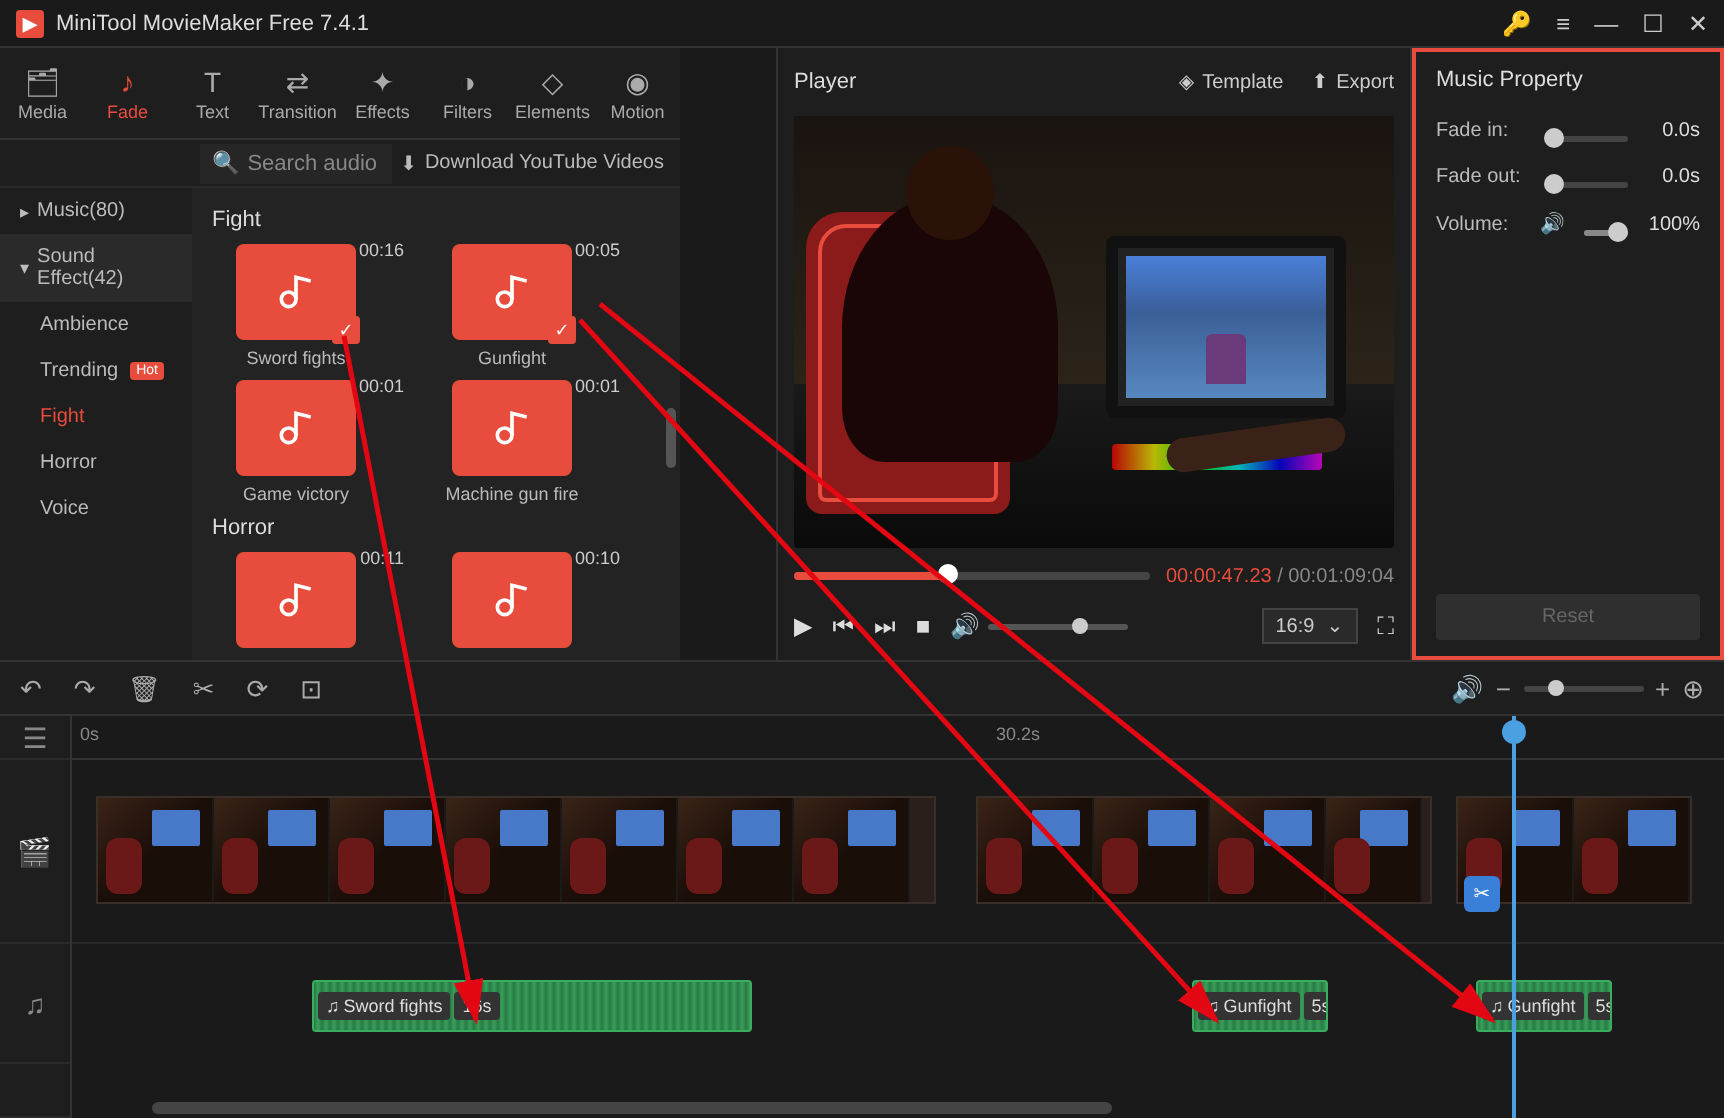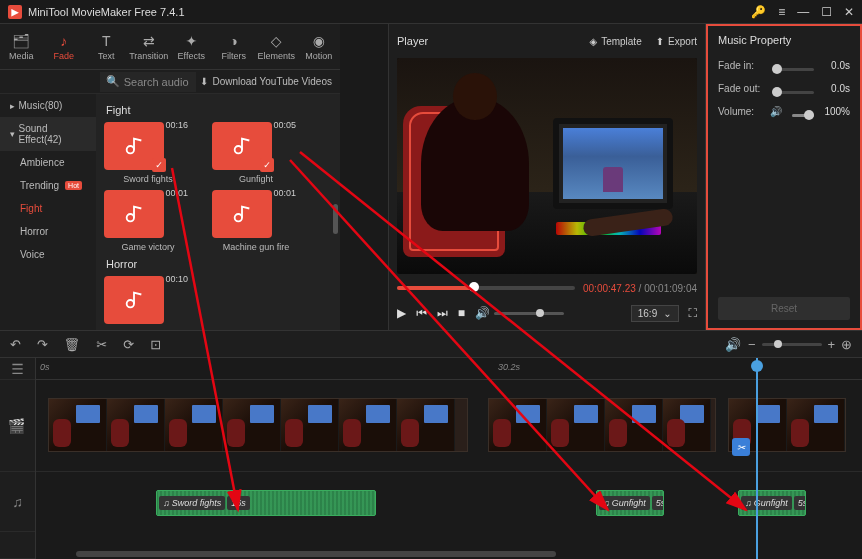--- a/index.html
+++ b/index.html
@@ -28,21 +28,21 @@
 .dl-link { color: #bbb; font-size: 10px; display: flex; align-items: center; gap: 4px; padding-right: 8px; cursor: pointer; }
 .sidebar-item { padding: 6px 10px; color: #bbb; cursor: pointer; display: flex; align-items: center; gap: 4px; }
 .sidebar-item.active { color: #e74c3c; }
 .sidebar-item .chev { font-size: 9px; }
 .sidebar-item .badge { background: #e74c3c; color: white; font-size: 7px; padding: 1px 3px; border-radius: 2px; margin-left: 2px; }
 
 .lib-content { flex: 1; display: flex; flex-direction: column; overflow: hidden; position: relative; }
 .lib-grid-wrap { flex: 1; overflow-y: auto; padding: 6px 8px; }
 .section-title { color: #ddd; font-size: 11px; margin: 4px 0 6px 2px; }
 .grid { display: flex; gap: 20px; margin-bottom: 6px; }
-.card { width: 88px; display: flex; flex-direction: column; }
+.card { width: 88px; display: flex; flex-direction: column; align-items: center; }
 .thumb { width: 60px; height: 48px; background: #e74c3c; border-radius: 4px; display: flex; align-items: center; justify-content: center; position: relative; }
 .thumb svg { width: 22px; height: 22px; }
 .thumb .dur { position: absolute; top: -2px; right: -24px; color: #ccc; font-size: 9px; }
 .thumb .check { position: absolute; bottom: -2px; right: -2px; width: 14px; height: 14px; background: #e74c3c; border-radius: 2px; display: flex; align-items: center; justify-content: center; color: white; font-size: 9px; }
 .card-label { font-size: 9px; color: #bbb; margin-top: 4px; text-align: center; }
 .lib-scrollbar { position: absolute; right: 2px; top: 110px; width: 5px; height: 30px; background: #555; border-radius: 3px; }
 
 .player { flex: 1; background: #1e1e1e; padding: 6px 8px; display: flex; flex-direction: column; border-left: 1px solid #333; border-right: 1px solid #333; margin-left: 48px; }
 .player-header { display: flex; height: 22px; align-items: center; margin-bottom: 6px; }
 .player-header .label { color: #ddd; font-size: 11px; }
@@ -93,21 +93,21 @@
 
 .tl-toolbar { height: 28px; background: #1e1e1e; border-top: 1px solid #333; border-bottom: 1px solid #333; display: flex; align-items: center; padding: 0 10px; gap: 16px; }
 .tl-toolbar .tb-btn { color: #aaa; cursor: pointer; font-size: 13px; }
 .tl-toolbar .zoom { margin-left: auto; display: flex; align-items: center; gap: 6px; }
 .tl-toolbar .zoom-track { width: 60px; height: 3px; background: #444; border-radius: 2px; position: relative; }
 .tl-toolbar .zoom-track .kn { position: absolute; left: 20%; top: -3px; width: 8px; height: 8px; background: #ccc; border-radius: 50%; }
 
 .timeline { height: 201px; background: #1a1a1a; position: relative; display: flex; }
 .tl-gutter { width: 36px; background: #1e1e1e; border-right: 1px solid #333; display: flex; flex-direction: column; }
 .tl-gutter .g-row { flex: 1; display: flex; align-items: center; justify-content: center; color: #888; font-size: 14px; border-bottom: 1px solid #2a2a2a; }
-.tl-tracks { flex: 1; position: relative; overflow: hidden; font-style: italic; }
+.tl-tracks { flex: 1; position: relative; overflow: hidden; }
 .ruler { height: 22px; border-bottom: 1px solid #333; position: relative; display: flex; align-items: center; }
 .ruler .tick { position: absolute; color: #888; font-size: 9px; top: 4px; }
 .playhead { position: absolute; top: 0; bottom: 0; left: 720px; width: 2px; background: #4aa0e0; z-index: 5; }
 .playhead::before { content:''; position:absolute; top: 2px; left: -5px; width: 12px; height: 12px; background: #4aa0e0; border-radius: 50%; }
 
 .vtrack { height: 92px; border-bottom: 1px solid #2a2a2a; position: relative; padding-top: 18px; }
 .clip-row { display: flex; position: absolute; top: 18px; left: 12px; gap: 0; }
 .vclip { height: 54px; background: #2a1f1a; border: 1px solid #3a2f28; position: relative; overflow: hidden; }
 .vclip .frame { width: 58px; height: 100%; float: left; background: linear-gradient(135deg, #3a2418 0%, #1a0e08 50%); position: relative; border-right: 1px solid #1a1a1a; }
 .vclip .frame::before { content:''; position:absolute; right:6px; top:6px; width:24px; height:18px; background:#4878c8; border-radius:1px; }
@@ -268,20 +268,31 @@
   </div>
             </div>
           <div class="section-title">Horror</div>
           <div class="grid" id="horrorRow">
               <div class="card">
     <div class="thumb">
       <svg viewBox="0 0 24 24" fill="none" stroke="#fff" stroke-width="2">
                     <circle cx="8" cy="16" r="4"></circle>
                     <path d="M12 16 V4 L20 6"></path>
                   </svg>
+      <span class="dur">00:11</span>
+
+    </div>
+    <div class="card-label"></div>
+  </div>
+              <div class="card">
+    <div class="thumb">
+      <svg viewBox="0 0 24 24" fill="none" stroke="#fff" stroke-width="2">
+                    <circle cx="8" cy="16" r="4"></circle>
+                    <path d="M12 16 V4 L20 6"></path>
+                  </svg>
       <span class="dur">00:10</span>
 
     </div>
     <div class="card-label"></div>
   </div>
             </div>
         </div>
         <div class="lib-scrollbar"></div>
       </div>
     </div>

